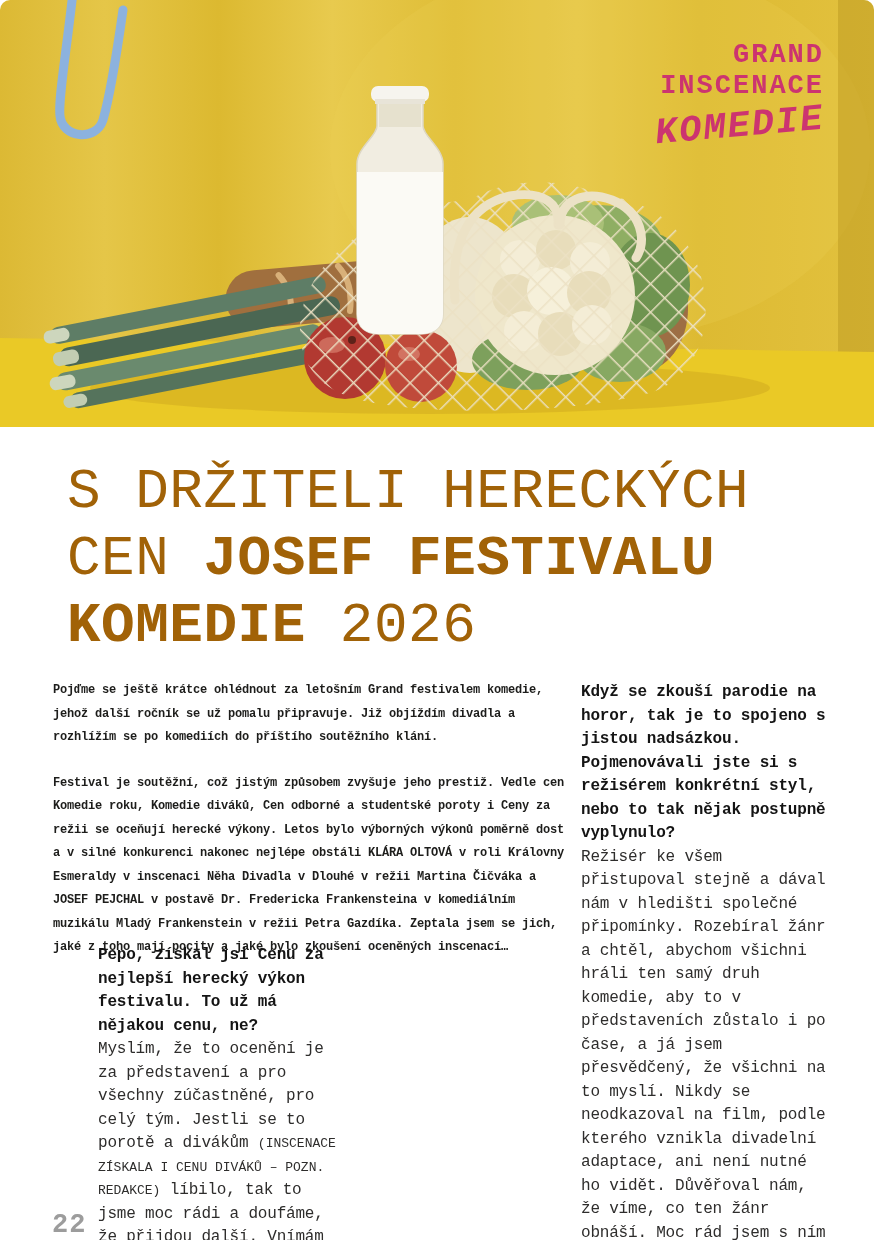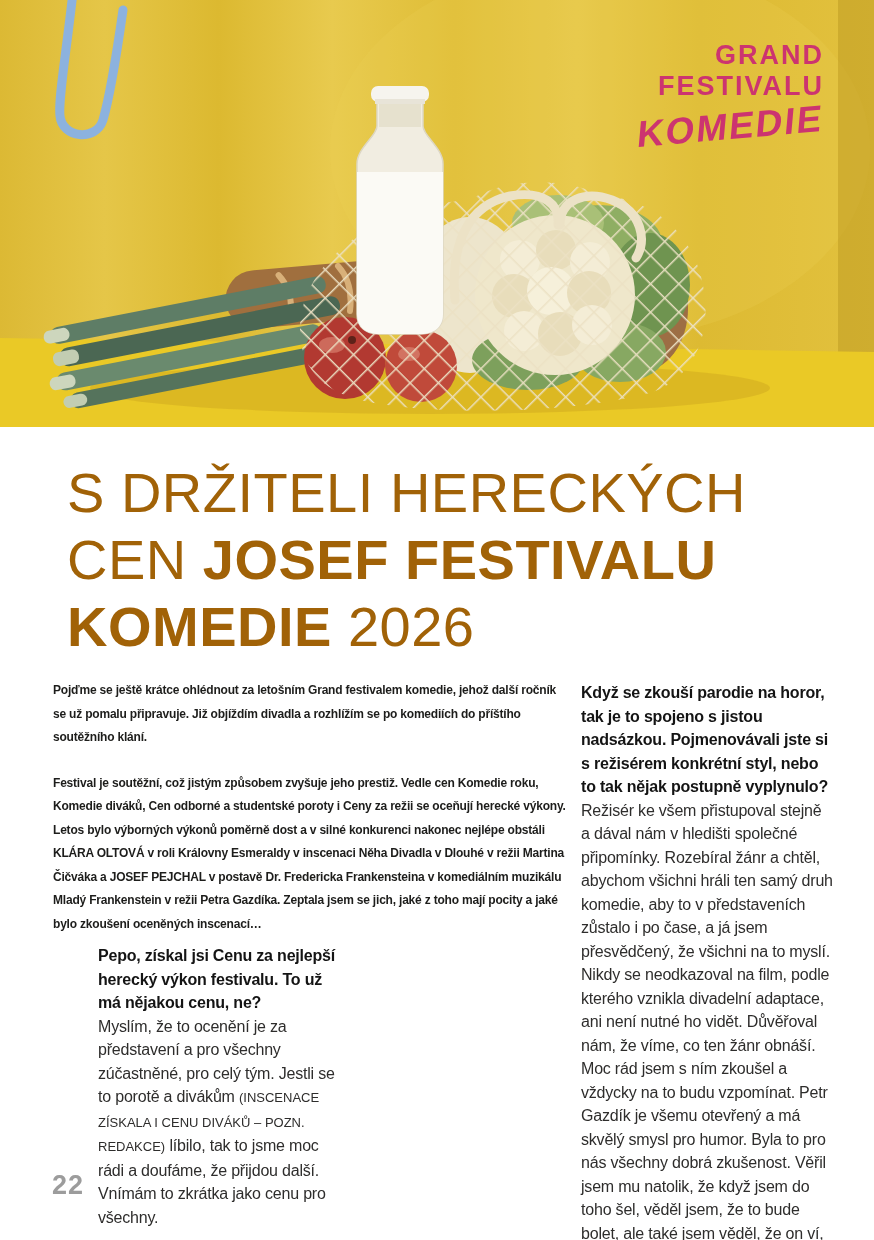--- a/index.html
+++ b/index.html
@@ -1,19 +1,20 @@
 <!DOCTYPE html>
 <html><head>
 <meta charset="utf-8">
 <style>
   html,body { margin:0; padding:0; background:#ffffff; }
   .page {
     position:relative; width:874px; height:1240px; background:#ffffff;
-    overflow:hidden; font-family:Liberation Sans, sans-serif;
+    overflow:hidden; font-family:Liberation Mono, monospace;
     color:#1d1d1b;
+    border-radius:10px;
   }
   
   .hero { position:absolute; top:0; left:0; width:874px; height:427px; }
   .hero svg { display:block; }
   .logo {
     position:absolute; top:40px; right:50px; text-align:right;
     color:#cc3470; line-height:1;
   }
   .logo-top { font-size:27px; font-weight:800; letter-spacing:2px; line-height:31px; }
   .logo-komedie {
@@ -38,21 +39,21 @@
     position:absolute; font-size:16px; line-height:23.5px;
     letter-spacing:-0.2px; color:#2e2d2c;
   }
   .col .q { margin:0; font-weight:700; color:#141414; }
   .col .a { margin:0; }
   .col1 { left:53px;  top:944px; width:247px;margin-left:45px; }
   .col2 { left:311px; top:944px; width:253px; }
   .col3 { left:581px; top:681px; width:252px; }
   .note { font-size:13px; letter-spacing:0; }
   .pagenum {
-    position:absolute; left:52px; top:1170px;
+    position:absolute; left:52px; top:1210px;
     font-size:27px; font-weight:700; letter-spacing:1px; color:#9c9c9c;
   }
 </style>
 </head>
 <body>
 
 <div class="page">
 
   <div class="hero">
     <svg width="874" height="427" viewBox="0 0 874 427">
@@ -145,21 +146,21 @@
         <path d="M377 100 h46 v26 c0 10 20 22 20 38 v150 c0 14 -10 20 -22 20 h-42 c-12 0 -22 -6 -22 -20 v-150 c0 -16 20 -28 20 -38 z" fill="#f1ede1" stroke="#ddd7c4" stroke-width="1.5"></path>
         <path d="M357 172 v142 c0 14 10 20 22 20 h42 c12 0 22 -6 22 -20 v-142 z" fill="#fbfaf5"></path>
         <rect x="379" y="103" width="42" height="24" fill="#e3ddc9" opacity="0.8"></rect>
         <rect x="371" y="86" width="58" height="16" rx="7" fill="#f6f4ee"></rect>
         <rect x="375" y="99" width="50" height="5" fill="#e8e4d8"></rect>
       </g>
     </svg>
 
     <div class="logo">
       <div class="logo-top">GRAND</div>
-      <div class="logo-top">FESTIVALU</div>
+      <div class="logo-top">INSCENACE</div>
       <div class="logo-komedie">KOMEDIE</div>
     </div>
   </div>
 
   <h1 class="headline">
     <span class="hl-l">S DRŽITELI HERECKÝCH</span><br>
     <span class="hl-l">CEN </span><span class="hl-b">JOSEF FESTIVALU</span><br>
     <span class="hl-b">KOMEDIE</span><span class="hl-l"> 2026</span>
   </h1>
 

